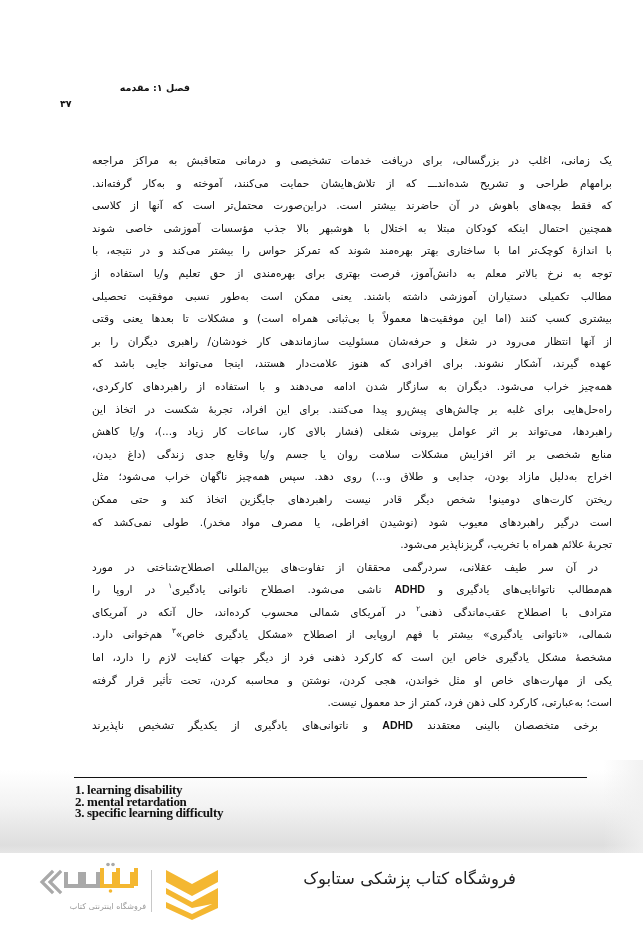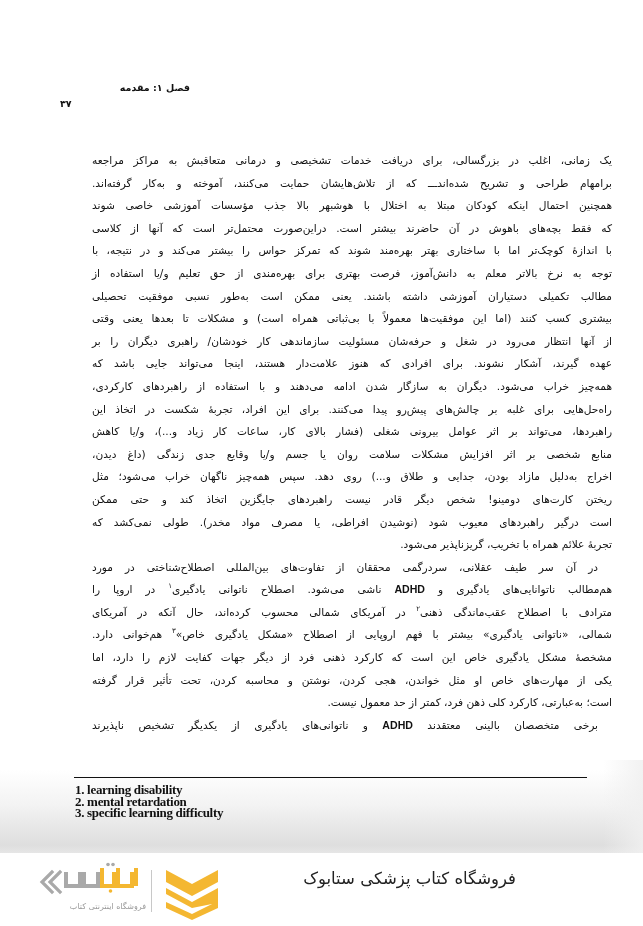--- a/index.html
+++ b/index.html
@@ -85,22 +85,22 @@
 
 <div class="running-head">
   <span class="chapter">فصل ۱: مقدمه</span>
   <span class="pageno">۳۷</span>
 </div>
 
 <div class="body-text">
   <p>
     <span class="line">یک زمانی، اغلب در بزرگسالی، برای دریافت خدمات تشخیصی و درمانی متعاقبش به مراکز مراجعه</span>
     <span class="line">برامهام طراحی و تشریح شده‌اندـــ که از تلاش‌هایشان حمایت می‌کنند، آموخته و به‌کار گرفته‌اند.</span>
+    <span class="line">که فقط بچه‌های باهوش در آن حاضرند بیشتر است. دراین‌صورت محتمل‌تر است که آنها از کلاسی</span>
     <span class="line">همچنین احتمال اینکه کودکان مبتلا به اختلال با هوشبهر بالا جذب مؤسسات آموزشی خاصی شوند</span>
-    <span class="line">که فقط بچه‌های باهوش در آن حاضرند بیشتر است. دراین‌صورت محتمل‌تر است که آنها از کلاسی</span>
     <span class="line">با اندازهٔ کوچک‌تر اما با ساختاری بهتر بهره‌مند شوند که تمرکز حواس را بیشتر می‌کند و در نتیجه، با</span>
     <span class="line">توجه به نرخ بالاتر معلم به دانش‌آموز، فرصت بهتری برای بهره‌مندی از حق تعلیم و/یا استفاده از</span>
     <span class="line">مطالب تکمیلی دستیاران آموزشی داشته باشند. یعنی ممکن است به‌طور نسبی موفقیت تحصیلی</span>
     <span class="line">بیشتری کسب کنند (اما این موفقیت‌ها معمولاً با بی‌ثباتی همراه است) و مشکلات تا بعدها یعنی وقتی</span>
     <span class="line">از آنها انتظار می‌رود در شغل و حرفه‌شان مسئولیت سازماندهی کار خودشان/ راهبری دیگران را بر</span>
     <span class="line">عهده گیرند، آشکار نشوند. برای افرادی که هنوز علامت‌دار هستند، اینجا می‌تواند جایی باشد که</span>
     <span class="line">همه‌چیز خراب می‌شود. دیگران به سازگار شدن ادامه می‌دهند و با استفاده از راهبردهای کارکردی،</span>
     <span class="line">راه‌حل‌هایی برای غلبه بر چالش‌های پیش‌رو پیدا می‌کنند. برای این افراد، تجربهٔ شکست در اتخاذ این</span>
     <span class="line">راهبردها، می‌تواند بر اثر عوامل بیرونی شغلی (فشار بالای کار، ساعات کار زیاد و...)، و/یا کاهش</span>
     <span class="line">منابع شخصی بر اثر افزایش مشکلات سلامت روان یا جسم و/یا وقایع جدی زندگی (داغ دیدن،</span>

